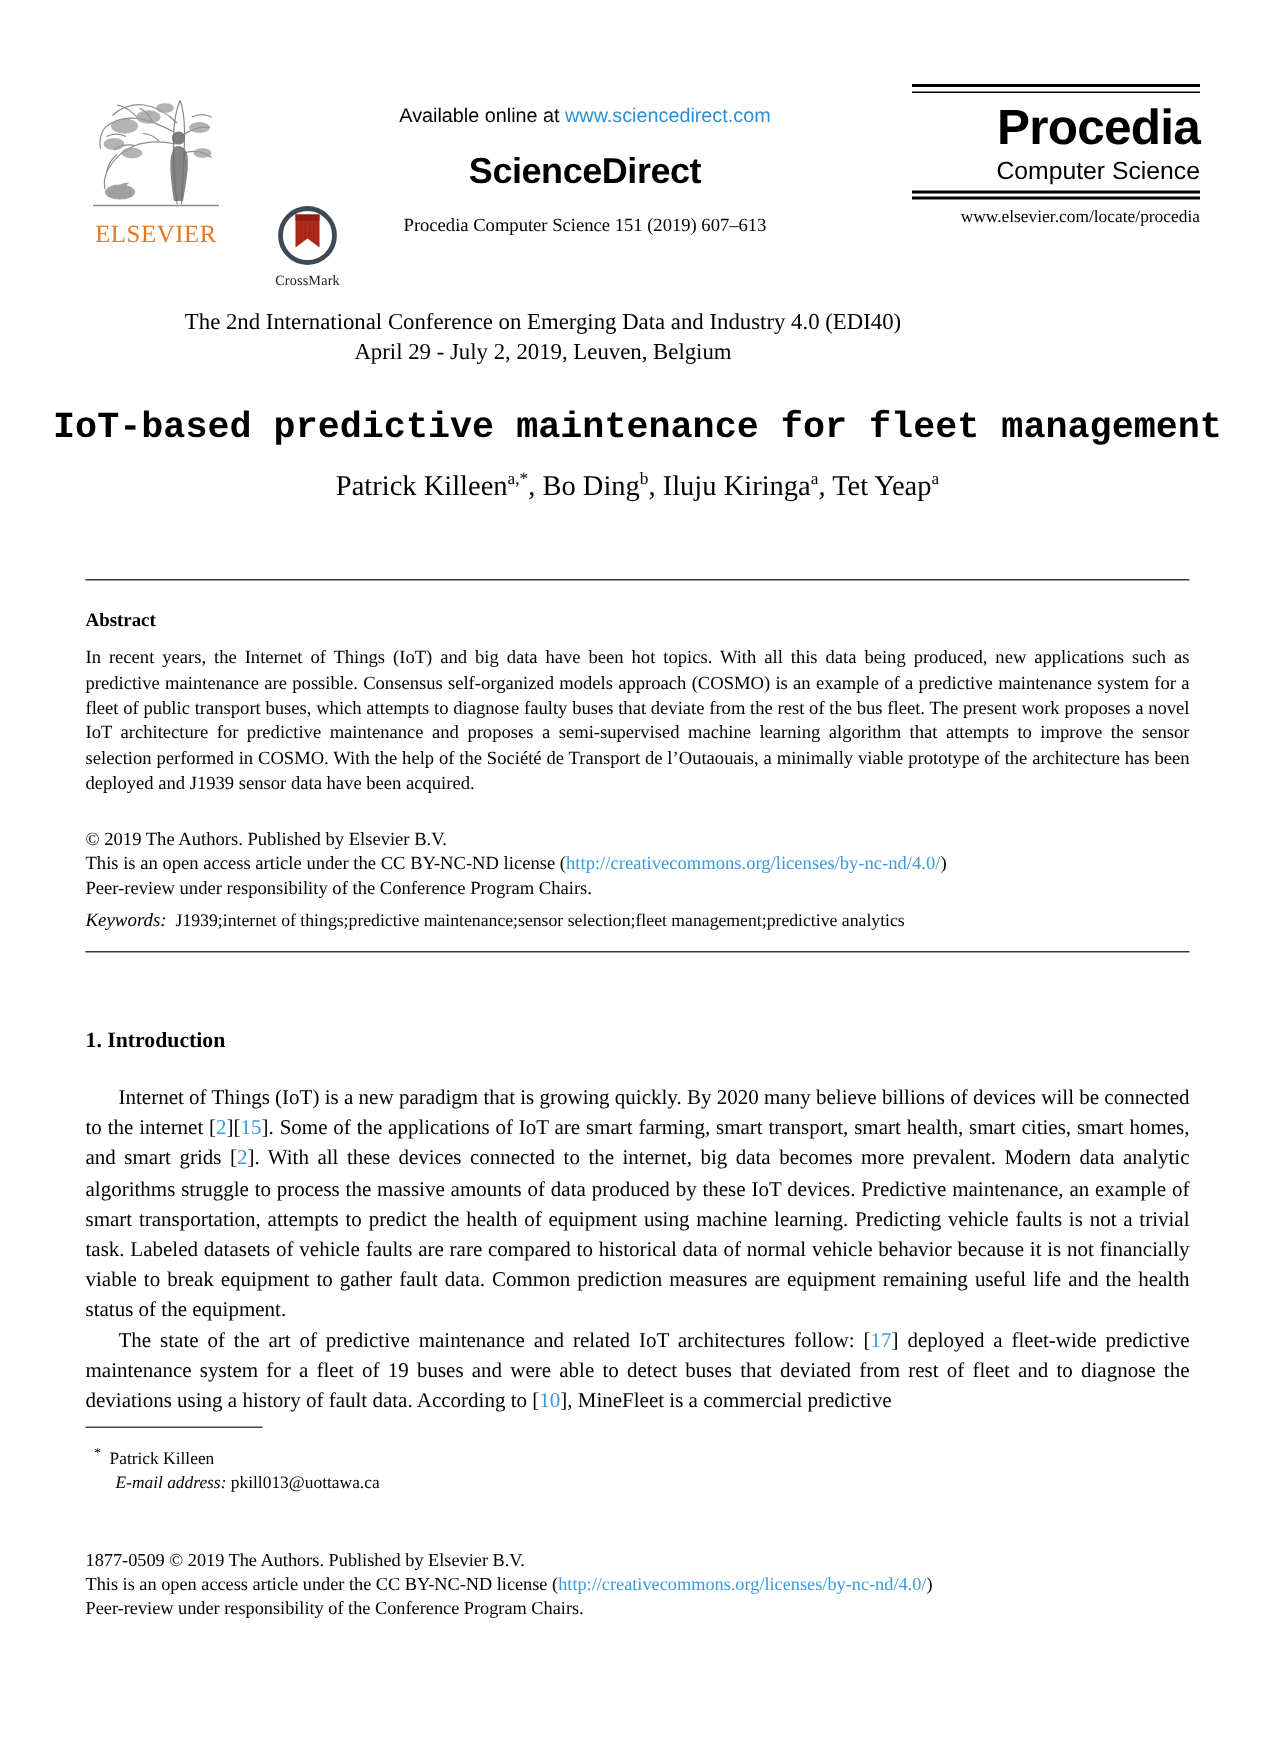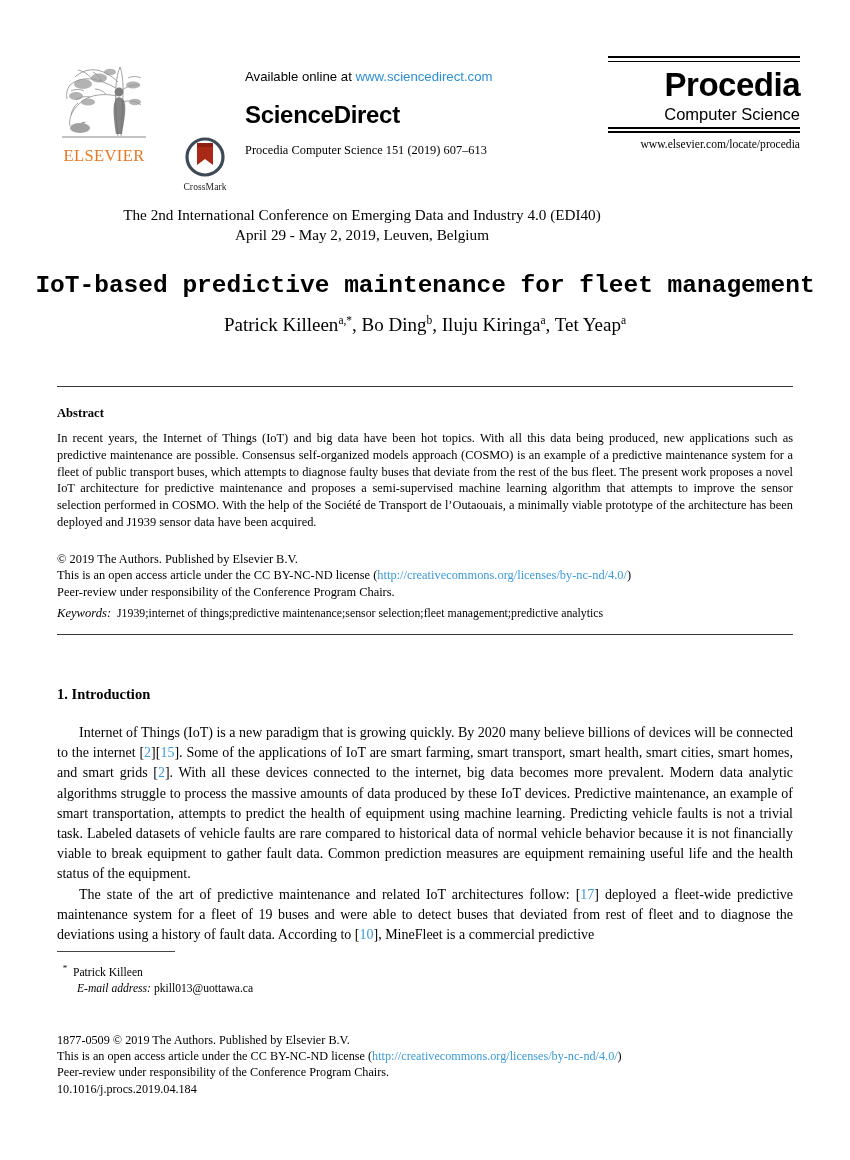--- a/index.html
+++ b/index.html
@@ -65,20 +65,21 @@
     font-family: "Liberation Serif", serif;
     font-size: 9.5px;
     color: #222;
     margin-top: 1px;
     letter-spacing: 0.1px;
   }
   .sd-block {
     position: absolute;
     left: 245px; top: 14px;
     width: 290px;
+    text-align: center;
   }
   .available-line {
     font-family: "Liberation Sans", sans-serif;
     font-size: 13.2px;
     color: #000;
     white-space: nowrap;
   }
   .available-line .url {
     color: #2b8fd4;
   }
@@ -390,21 +391,21 @@
       <div class="rule-double-top"></div>
       <div class="procedia-word">Procedia</div>
       <div class="procedia-sub">Computer Science</div>
       <div class="rule-double-bot"></div>
       <div class="procedia-url">www.elsevier.com/locate/procedia</div>
     </div>
   </div>
 
   <div class="conf-line">
     <div>The 2nd International Conference on Emerging Data and Industry 4.0 (EDI40)</div>
-    <div>April 29 - May 2, 2019, Leuven, Belgium</div>
+    <div>April 29 - July 2, 2019, Leuven, Belgium</div>
   </div>
 
   <h1 class="paper-title">IoT-based predictive maintenance for fleet management</h1>
 
   <div class="authors">
     <span><span>Patrick Killeen</span><sup>a,*</sup></span><span>, </span><span><span>Bo Ding</span><sup>b</sup></span><span>, </span><span><span>Iluju Kiringa</span><sup>a</sup></span><span>, </span><span><span>Tet Yeap</span><sup>a</sup></span>
   </div>
 
 
   <div class="hrule" id="rule-abstract-top"></div>
@@ -435,16 +436,15 @@
   <div class="footnote-rule"></div>
   <div class="footnote">
     <div><span class="star">*</span><span>Patrick Killeen</span></div>
     <div class="fn-line2"><span class="em-label">E-mail address:</span> <span>pkill013@uottawa.ca</span></div>
   </div>
 
   <div class="page-footer">
     <div>1877-0509 © 2019 The Authors. Published by Elsevier B.V.</div>
     <div class="nowrap"><span>This is an open access article under the CC BY-NC-ND license (</span><span class="link">http://creativecommons.org/licenses/by-nc-nd/4.0/</span><span>)</span></div>
     <div>Peer-review under responsibility of the Conference Program Chairs.</div>
-    <div>10.1016/j.procs.2019.04.184</div>
   </div>
 
 </div>
 
 </body></html>

